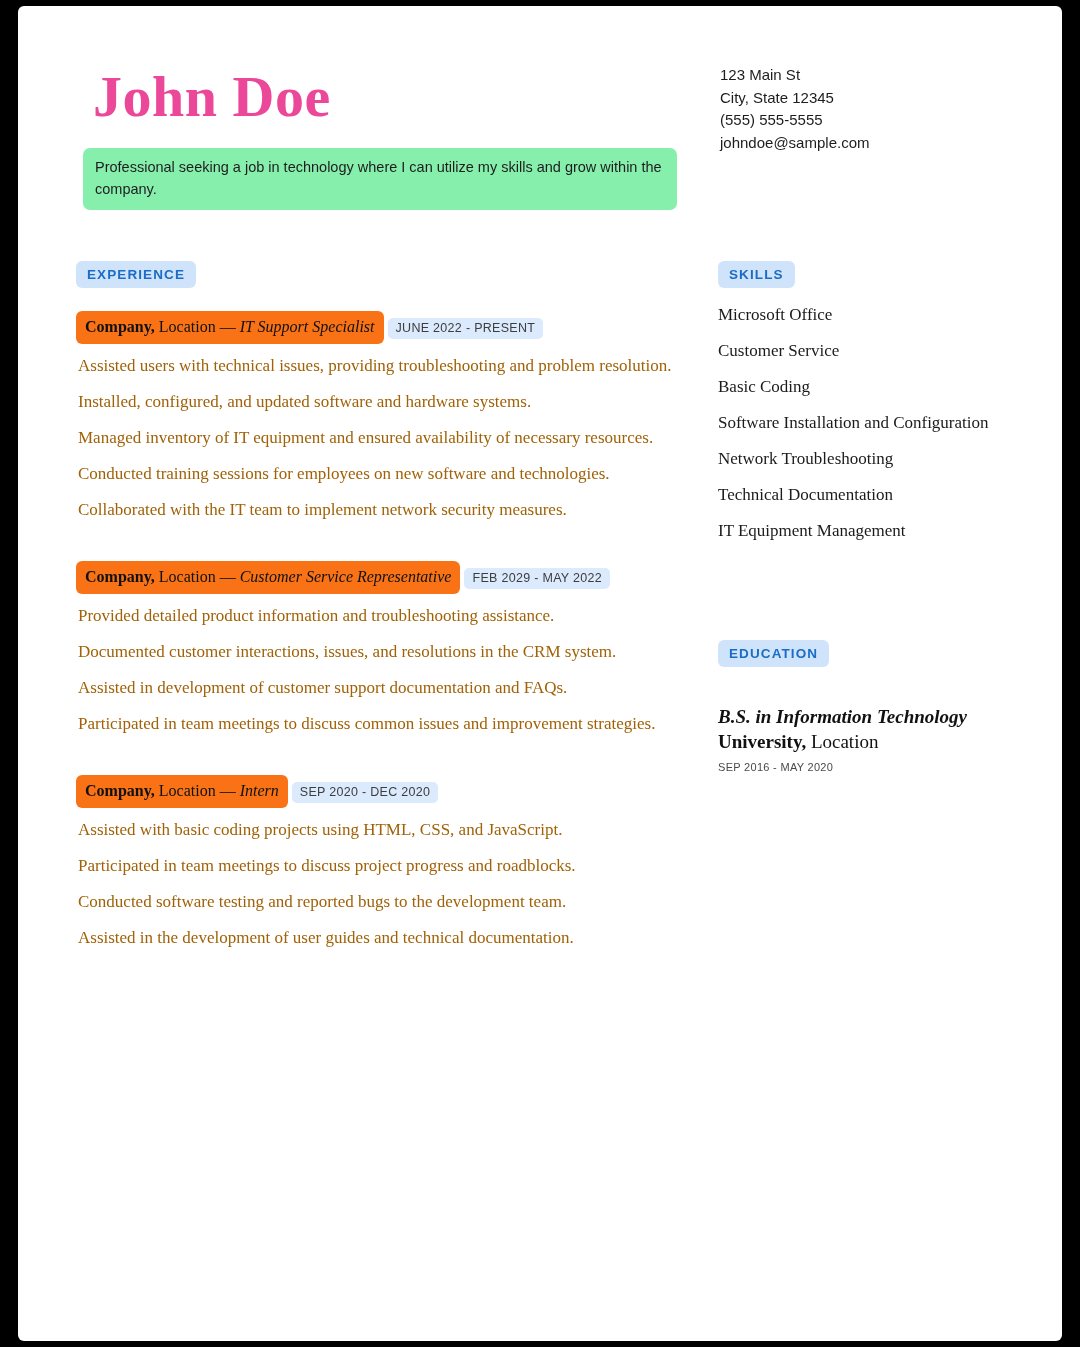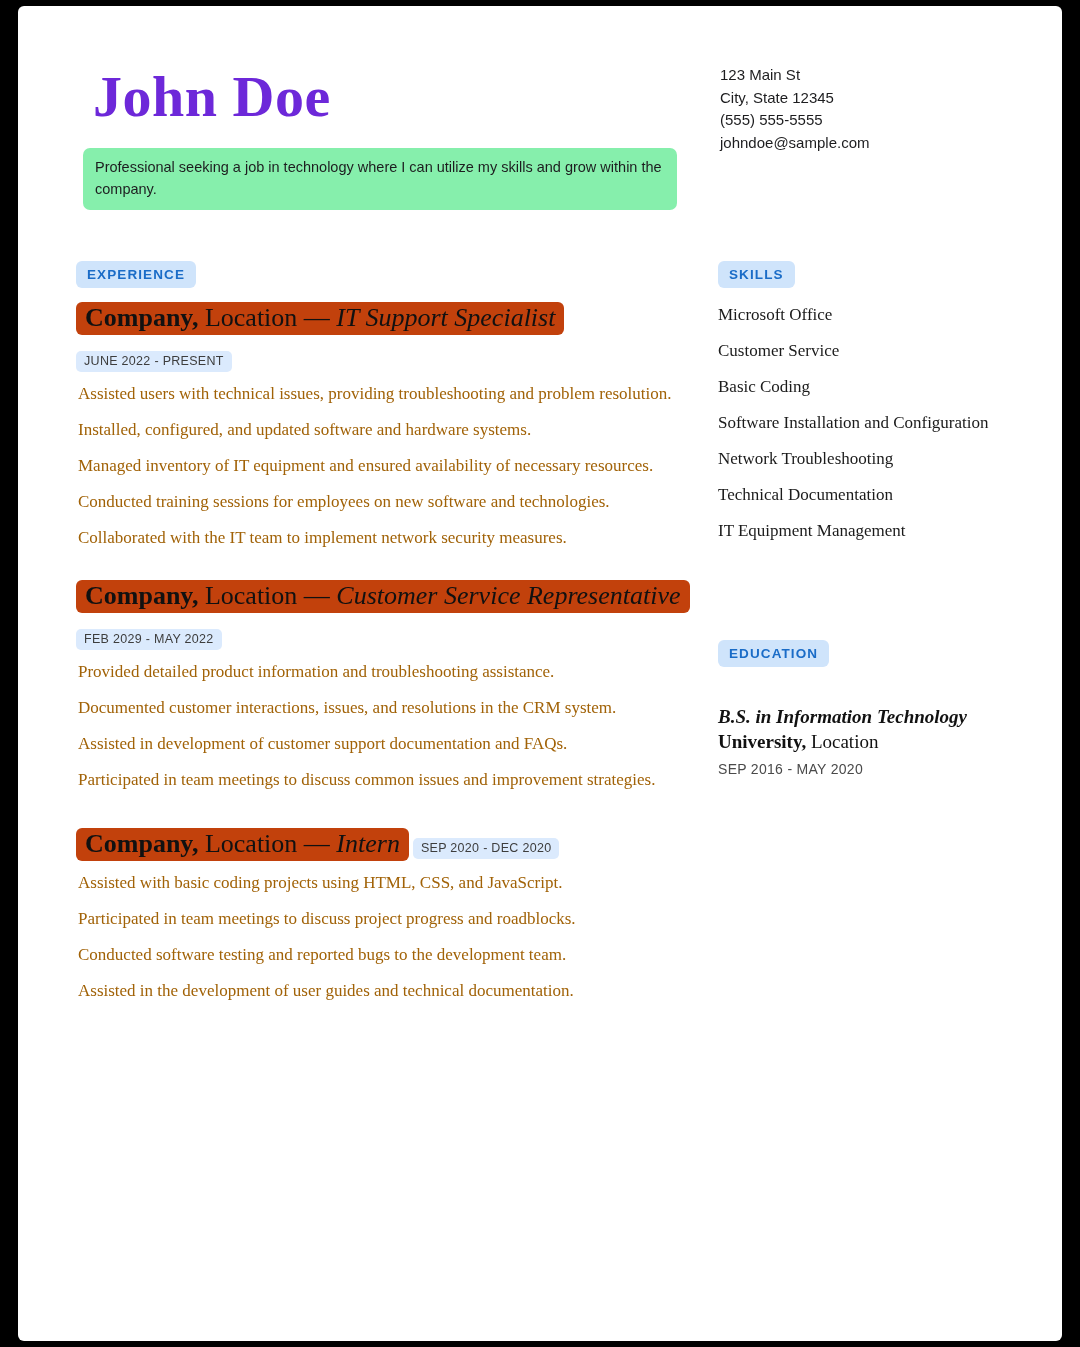--- a/index.html
+++ b/index.html
@@ -38,21 +38,21 @@
   }
   .name {
     position: absolute;
     left: 75px;
     top: 60px;
     font-family: "Liberation Serif", serif;
     font-weight: bold;
     font-size: 58px;
     line-height: 62px;
     letter-spacing: 0.5px;
-    color: #6d28d9;
+    color: #ec4899;
   }
   .summary {
     position: absolute;
     left: 65px;
     top: 142px;
     width: 570px;
     padding: 8px 12px 10px 12px;
     background: #86efac;
     border-radius: 7px;
     font-family: "Liberation Sans", sans-serif;
@@ -97,24 +97,24 @@
     border-radius: 6px;
     margin: 0 0 14px 0;
   }
 
   
   .job {
     margin-bottom: 30px;
   }
   .job-title {
     display: inline-block;
-    background: #c2410c;
+    background: #f97316;
     border-radius: 6px;
     padding: 4px 9px 5px 9px;
-    font-size: 26px;
+    font-size: 16px;
     line-height: 24px;
     color: #111111;
     white-space: nowrap;
   }
   .job-title .company {
     font-weight: bold;
   }
   .job-title .loc {
     font-weight: normal;
   }
@@ -173,21 +173,21 @@
     font-size: 19px;
     line-height: 26px;
     color: #111111;
   }
   .edu-school .uni {
     font-weight: bold;
   }
   .edu-dates {
     margin-top: 6px;
     font-family: "Liberation Sans", sans-serif;
-    font-size: 14px;
+    font-size: 11px;
     letter-spacing: 0.3px;
     color: #4a4a4a;
   }
   .spacer-education {
     height: 86px;
   }
 </style>
 </head>
 <body>
 

